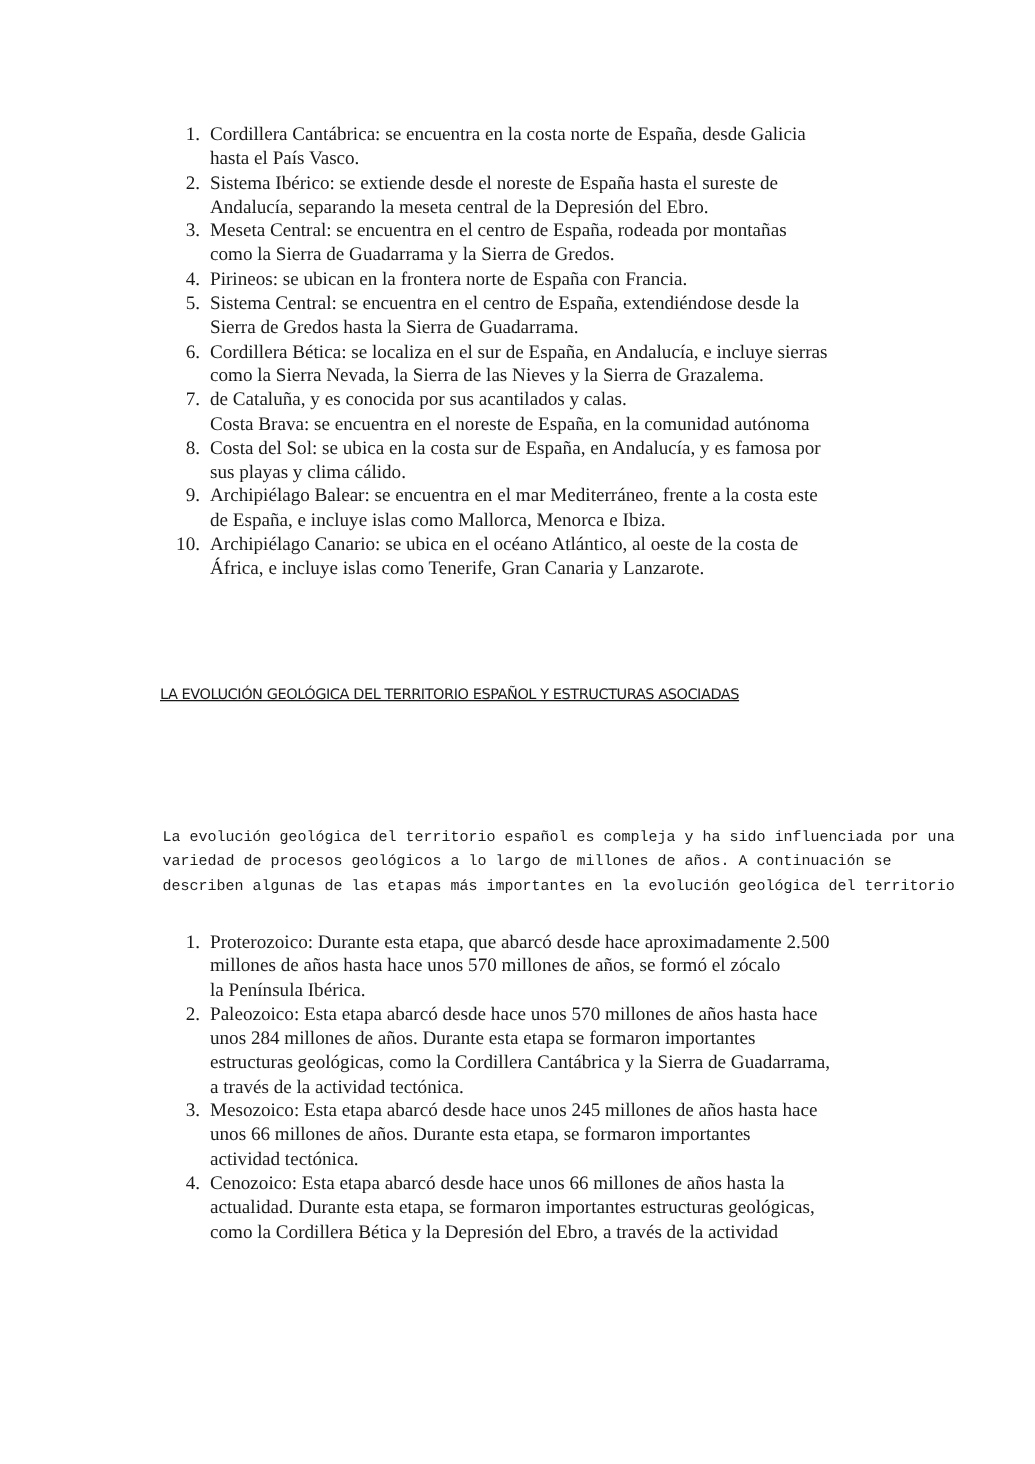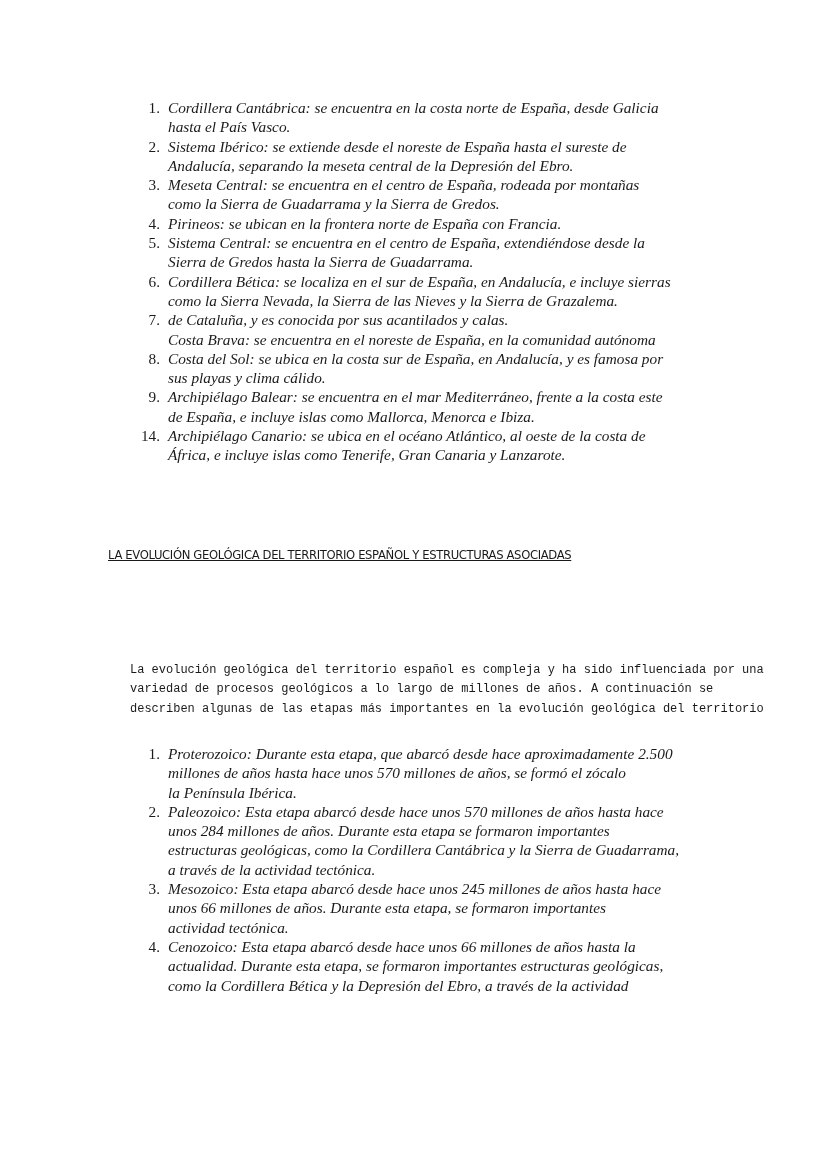--- a/index.html
+++ b/index.html
@@ -2,22 +2,22 @@
 <html><head>
   <meta charset="utf-8">
   <style>
     html, body { margin: 0; padding: 0; background: #ffffff; }
     body { width: 828px; height: 1171px; position: relative; overflow: hidden; color: #1a1a1a; }
     .page { position: absolute; left: 0; top: 0; width: 828px; height: 1171px; background: #fff; }
     .ol { position: absolute; left: 118px; width: 620px; font-family: "Liberation Serif", "DejaVu Serif", serif; font-size: 15.3px; line-height: 19.3px; margin: 0; padding: 0; list-style: none; }
     .ol li { position: relative; padding-left: 50px; margin: 0; }
     .ol li .num { position: absolute; left: 0; width: 46px; text-align: right; padding-right: 4px; box-sizing: border-box; }
     .ol li .txt { display: block; }
-    .ol li .ln { display: block; white-space: nowrap; font-style: italic; }
-    .heading { position: absolute; left: 108px; top: 548px; font-family: "DejaVu Sans", "Liberation Sans", sans-serif; font-size: 11.6px; letter-spacing: -0.35px; text-decoration: underline; white-space: nowrap; color: #1a1a1a; }
+    .ol li .ln { display: block; white-space: nowrap; }
+    .heading { position: absolute; left: 128px; top: 548px; font-family: "DejaVu Sans", "Liberation Sans", sans-serif; font-size: 11.6px; letter-spacing: -0.35px; text-decoration: underline; white-space: nowrap; color: #1a1a1a; }
     .para { position: absolute; left: 118px; top: 649px; width: 620px; font-family: Liberation Mono, monospace; font-size: 12px; line-height: 19.3px; margin: 12px; }
     .para .ln { display: block; white-space: nowrap; }
   </style>
 </head>
 <body>
 
 <div class="page">
 
   <ol class="ol" style="top:98px;">
     <li>
@@ -76,21 +76,21 @@
         </span>
       </li>
     <li>
         <span class="num">9.</span>
         <span class="txt">
           <span class="ln">Archipiélago Balear: se encuentra en el mar Mediterráneo, frente a la costa este</span>
           <span class="ln">de España, e incluye islas como Mallorca, Menorca e Ibiza.</span>
         </span>
       </li>
     <li>
-        <span class="num">14.</span>
+        <span class="num">10.</span>
         <span class="txt">
           <span class="ln">Archipiélago Canario: se ubica en el océano Atlántico, al oeste de la costa de</span>
           <span class="ln">África, e incluye islas como Tenerife, Gran Canaria y Lanzarote.</span>
         </span>
       </li>
   </ol>
 
   <div class="heading">LA EVOLUCIÓN GEOLÓGICA DEL TERRITORIO ESPAÑOL Y ESTRUCTURAS ASOCIADAS</div>
 
   <p class="para">

